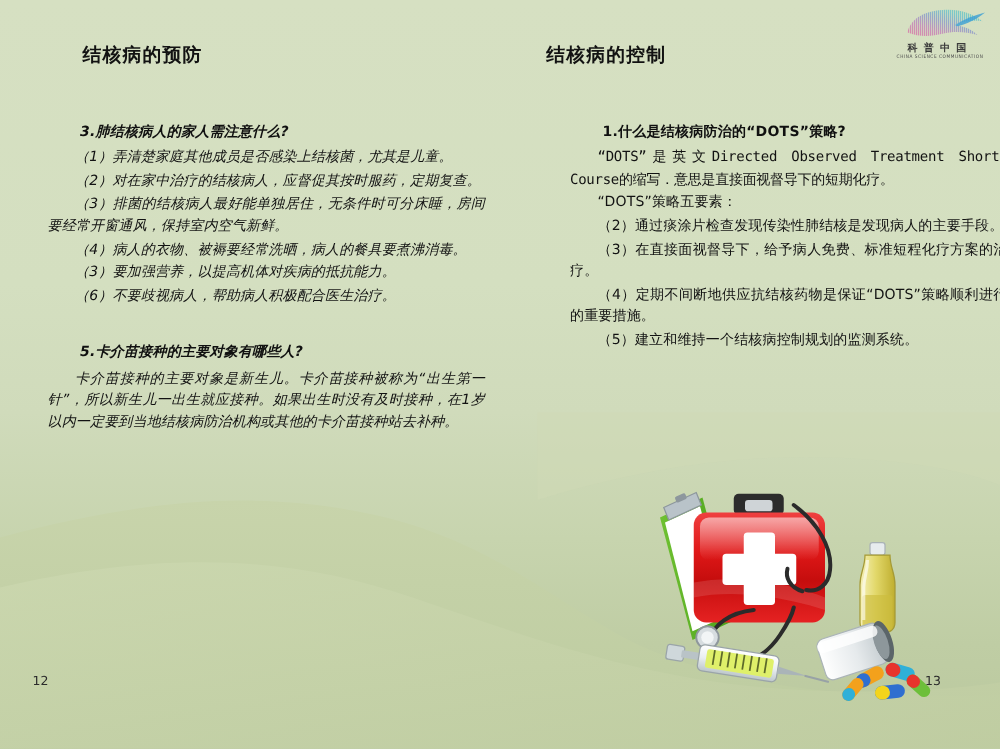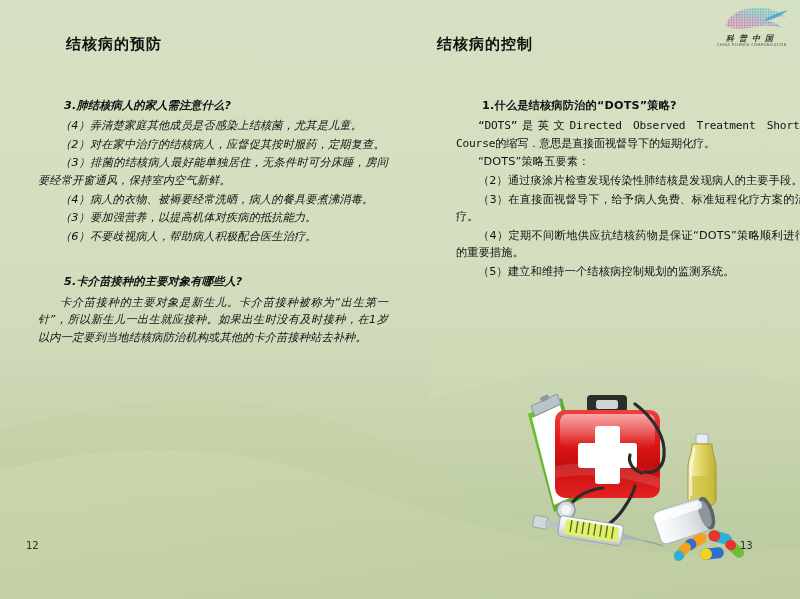--- a/index.html
+++ b/index.html
@@ -20,21 +20,20 @@
     letter-spacing:1px;line-height:1;
   }
   #title-left{left:66px;top:37px;}
   #title-right{left:437px;top:37px;}
   
   #logo{position:absolute;left:712px;top:6px;width:80px;height:45px;}
   #logo .cn{
     position:absolute;left:0;top:27px;width:80px;text-align:center;
     font-size:8px;color:#3b3b3b;letter-spacing:5px;font-weight:bold;
     font-family:"DejaVu Sans","Liberation Sans",sans-serif;
-    font-style:italic;
   }
   #logo .en{
     position:absolute;left:0;top:37px;width:80px;text-align:center;
     font-size:3.4px;color:#4a4a4a;letter-spacing:.45px;
     transform:scaleY(1.15);
   }
   
   .col{position:absolute;top:98px;width:350px;}
   #col-left{left:38px;font-style:italic;}
   #col-right{left:456px;}
@@ -103,21 +102,21 @@
     <div class="cn">科普中国</div>
     <div class="en">CHINA SCIENCE COMMUNICATION</div>
   </div>
 
   <div class="col-title" id="title-left">结核病的预防</div>
   <div class="col-title" id="title-right">结核病的控制</div>
 
   <div class="col" id="col-left">
     <div>
       <div class="q">3.肺结核病人的家人需注意什么?</div>
-      <p class="p">（4）弄清楚家庭其他成员是否感染上结核菌，尤其是儿童。</p>
+      <p class="p">（1）弄清楚家庭其他成员是否感染上结核菌，尤其是儿童。</p>
       <p class="p">（2）对在家中治疗的结核病人，应督促其按时服药，定期复查。</p>
       <p class="p">（3）排菌的结核病人最好能单独居住，无条件时可分床睡，房间要经常开窗通风，保持室内空气新鲜。</p>
       <p class="p">（4）病人的衣物、被褥要经常洗晒，病人的餐具要煮沸消毒。</p>
       <p class="p">（3）要加强营养，以提高机体对疾病的抵抗能力。</p>
       <p class="p">（6）不要歧视病人，帮助病人积极配合医生治疗。</p>
     </div>
     <div class="gap"></div>
     <div class="gap"></div>
     <div>
       <div class="q">5.卡介苗接种的主要对象有哪些人?</div>

